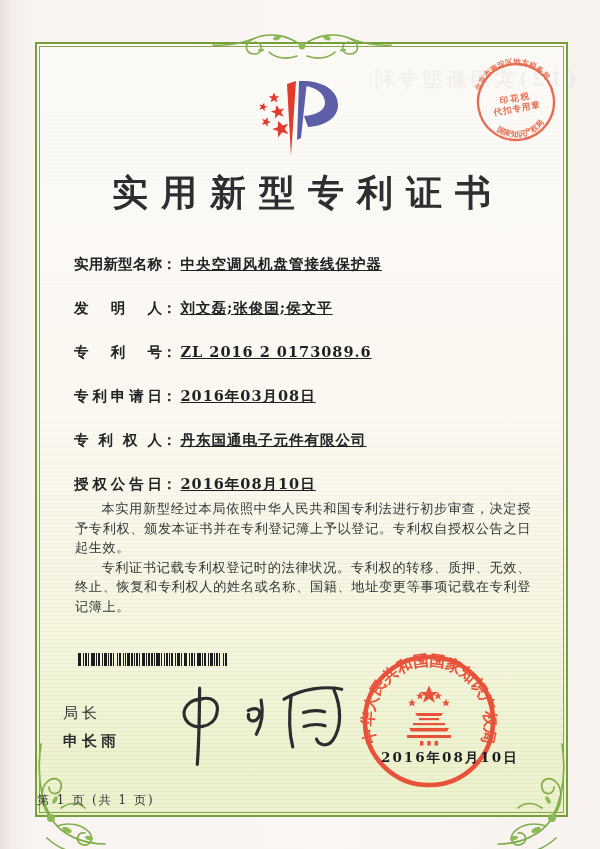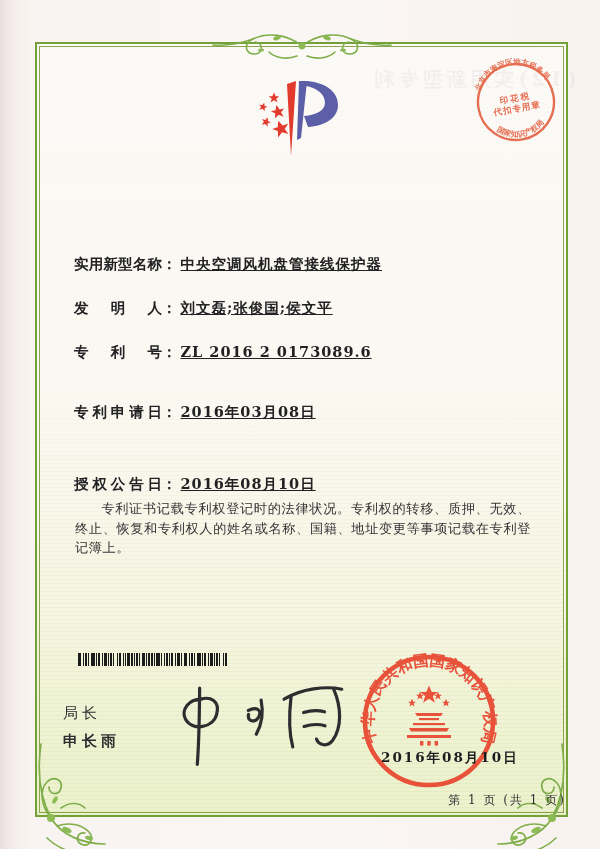--- a/index.html
+++ b/index.html
@@ -32,21 +32,21 @@
   .paras p{margin:0;text-indent:2em;letter-spacing:.6px;}
   .barcode{position:absolute;left:41px;top:609px;}
   .director-label{position:absolute;left:26px;top:660px;font-size:15px;font-weight:400;
     letter-spacing:4px;color:#2e2e30;font-family:"Liberation Sans","DejaVu Sans",sans-serif;}
   .director-name{position:absolute;left:26px;top:688px;font-size:15px;font-weight:700;
     letter-spacing:4px;color:#2e2e30;font-family:"Liberation Sans","DejaVu Sans",sans-serif;}
   .signature{position:absolute;left:128px;top:636px;}
   .seal{position:absolute;left:322px;top:607px;opacity:.92;}
   .issue-date{position:absolute;left:344px;top:705px;font-size:13.5px;letter-spacing:2px;
     color:#1c1c1e;font-weight:600;z-index:5;}
-  .footer{position:absolute;left:0;top:748px;width:100%;text-align:right;font-size:12px;
+  .footer{position:absolute;left:0;top:748px;width:100%;text-align:left;font-size:12px;
     letter-spacing:2px;color:#333;}
   .orn{position:absolute;pointer-events:none;}
   .orn-top{left:172px;top:-14px;}
   .orn-bl{left:-10px;top:694px;}
   .orn-br{right:-10px;top:694px;transform:scaleX(-1);}
 </style>
 </head>
 <body>
 
 <div class="page">
@@ -133,38 +133,43 @@
       <path d="M55,5 C76,7 86,17 86,29 C86,42 73,50 56,51 L52,40 C65,39 73,34 73,27 C73,17 63,11 53,10 Z" fill="#5c5fa8"></path>
       <g fill="#e23b2e">
         <use href="#lstar" transform="translate(22,22) scale(0.55)"></use>
         <use href="#lstar" transform="translate(11,31) scale(0.45) rotate(15)"></use>
         <use href="#lstar" transform="translate(26,36) scale(0.72) rotate(-12)"></use>
         <use href="#lstar" transform="translate(14,46) scale(0.5) rotate(20)"></use>
         <use href="#lstar" transform="translate(29,53) scale(0.88) rotate(-18)"></use>
       </g>
     </svg>
 
+    <div class="title">实用新型专利证书</div>
 
     <div class="field" style="top:211px">
       <span class="flabel">实用新型名称</span><span>：</span><span class="fvalue">中央空调风机盘管接线保护器</span>
     </div>
     <div class="field" style="top:255px">
       <span class="flabel">发明人</span><span>：</span><span class="fvalue">刘文磊;张俊国;侯文平</span>
     </div>
     <div class="field" style="top:299px">
       <span class="flabel">专利号</span><span>：</span><span class="fvalue">ZL 2016 2 0173089.6</span>
     </div>
-    <div class="field" style="top:359px">
+    <div class="field" style="top:343px">
       <span class="flabel">专利申请日</span><span>：</span><span class="fvalue">2016年03月08日</span>
+    </div>
+    <div class="field" style="top:387px">
+      <span class="flabel">专利权人</span><span>：</span><span class="fvalue">丹东国通电子元件有限公司</span>
     </div>
     <div class="field" style="top:431px">
       <span class="flabel">授权公告日</span><span>：</span><span class="fvalue">2016年08月10日</span>
     </div>
 
     <div class="paras">
+      <p>本实用新型经过本局依照中华人民共和国专利法进行初步审查，决定授予专利权、颁发本证书并在专利登记簿上予以登记。专利权自授权公告之日起生效。</p>
       <p>专利证书记载专利权登记时的法律状况。专利权的转移、质押、无效、终止、恢复和专利权人的姓名或名称、国籍、地址变更等事项记载在专利登记簿上。</p>
     </div>
 
     <svg class="barcode" width="151" height="13" viewBox="0 0 151 13">
       <line x1="0" y1="6.5" x2="151" y2="6.5" stroke="#1c1c1c" stroke-width="13" stroke-dasharray="3 2 1 1 2 1 1 2 4 1 1 1 2 2 1 1 3 1 1 1 2 1 1 3 1 1 2 2 1 1 1 1 3 1 2 1 1 1 2 1 1 2 3 1 1 1 2 1 2 1 1 1 4 1 1 2 1 1 2 1 1 1 2 2 1 1 3 1 1 2"></line>
     </svg>
 
     <div class="director-label">局长</div>
     <div class="director-name">申长雨</div>
 

